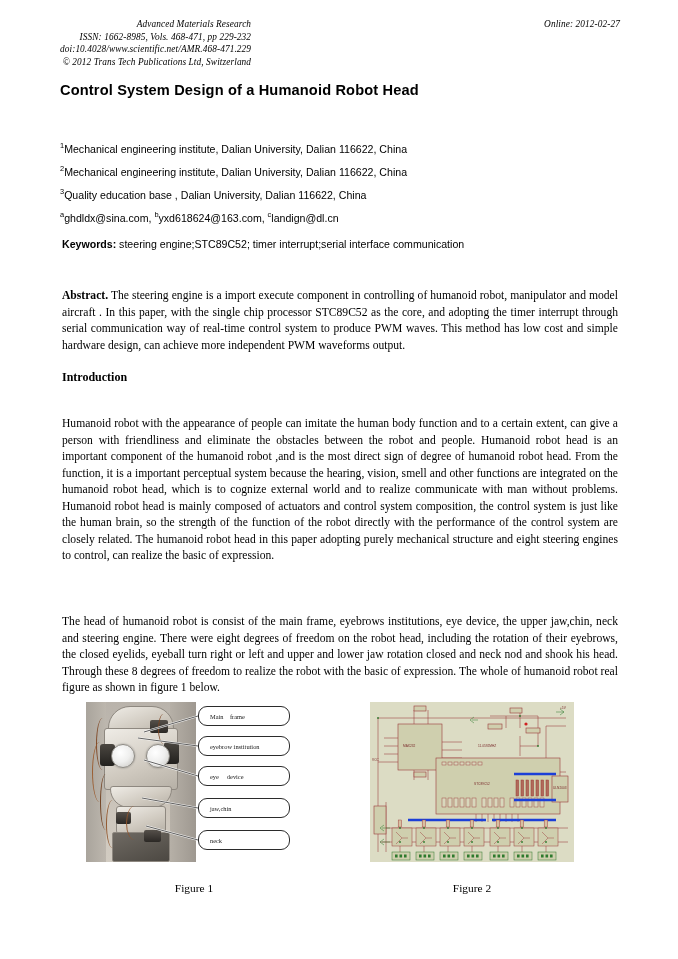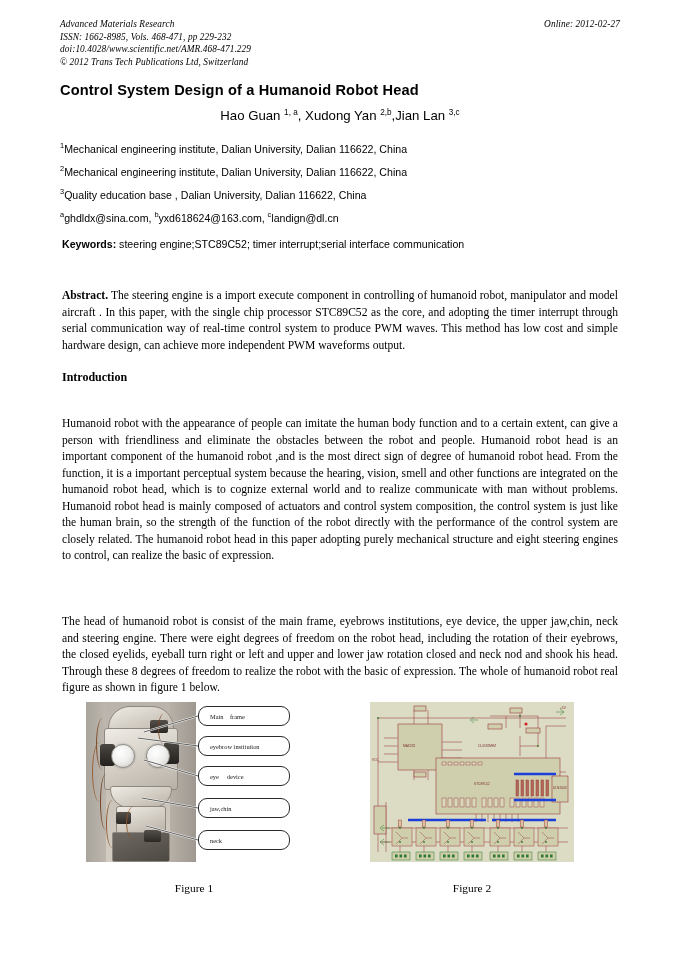--- a/index.html
+++ b/index.html
@@ -31,21 +31,21 @@
     line-height: 12.6px;
     letter-spacing: 0.1px;
   }
   .masthead .row {
     display: flex;
     justify-content: space-between;
     align-items: flex-start;
   }
   .masthead .left { white-space: nowrap; }
   .masthead .right { white-space: nowrap; }
-  .masthead .line { white-space: nowrap; }
+  .masthead .line { white-space: nowrap; text-align: right; }
 
   
   .doc-title {
     position: absolute;
     left: 60px;
     right: 58px;
     top: 82px;
     text-align: left;
     font-family: "Liberation Sans", sans-serif;
     font-weight: bold;
@@ -273,23 +273,20 @@
         <div class="line">ISSN: 1662-8985, Vols. 468-471, pp 229-232</div>
         <div class="line">doi:10.4028/www.scientific.net/AMR.468-471.229</div>
         <div class="line">© 2012 Trans Tech Publications Ltd, Switzerland</div>
       </div>
       <div class="right">Online: 2012-02-27</div>
     </div>
   </div>
 
   <div class="doc-title">Control System Design of a Humanoid Robot Head</div>
 
-  <div class="authors">
-    <span>Hao Guan </span><sup>1, a</sup><span>, </span><span>Xudong Yan </span><sup>2,b</sup><span>,</span><span>Jian Lan </span><sup>3,c</sup>
-  </div>
 
   <div class="affil">
     <div class="aff-line"><sup>1</sup><span>Mechanical engineering institute, Dalian University, Dalian 116622, China</span></div>
     <div class="aff-line"><sup>2</sup><span>Mechanical engineering institute, Dalian University, Dalian 116622, China</span></div>
     <div class="aff-line"><sup>3</sup><span>Quality education base , Dalian University, Dalian 116622, China</span></div>
     <div class="aff-line"><sup>a</sup><span>ghdldx@sina.com, </span><sup>b</sup><span>yxd618624@163.com, </span><sup>c</sup><span>landign@dl.cn</span></div>
   </div>
 
   <div class="keywords">
     <span class="kw-label">Keywords:</span><span> steering engine;STC89C52; timer interrupt;serial interface communication</span>

